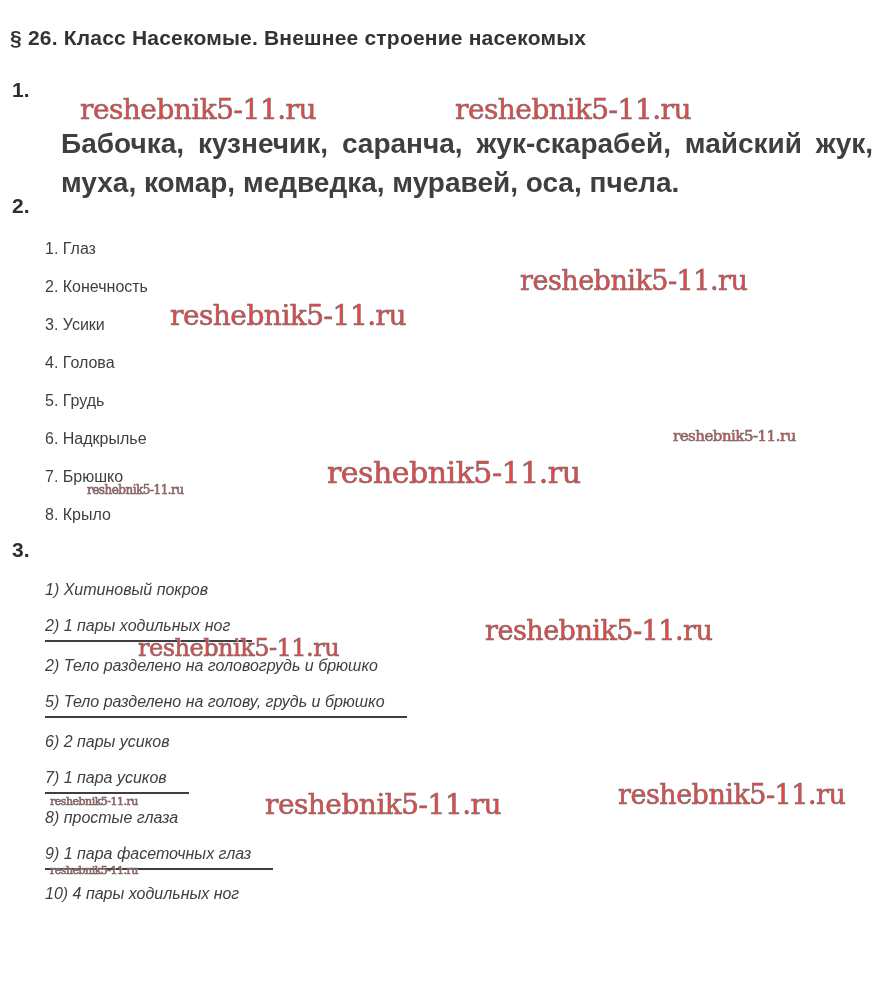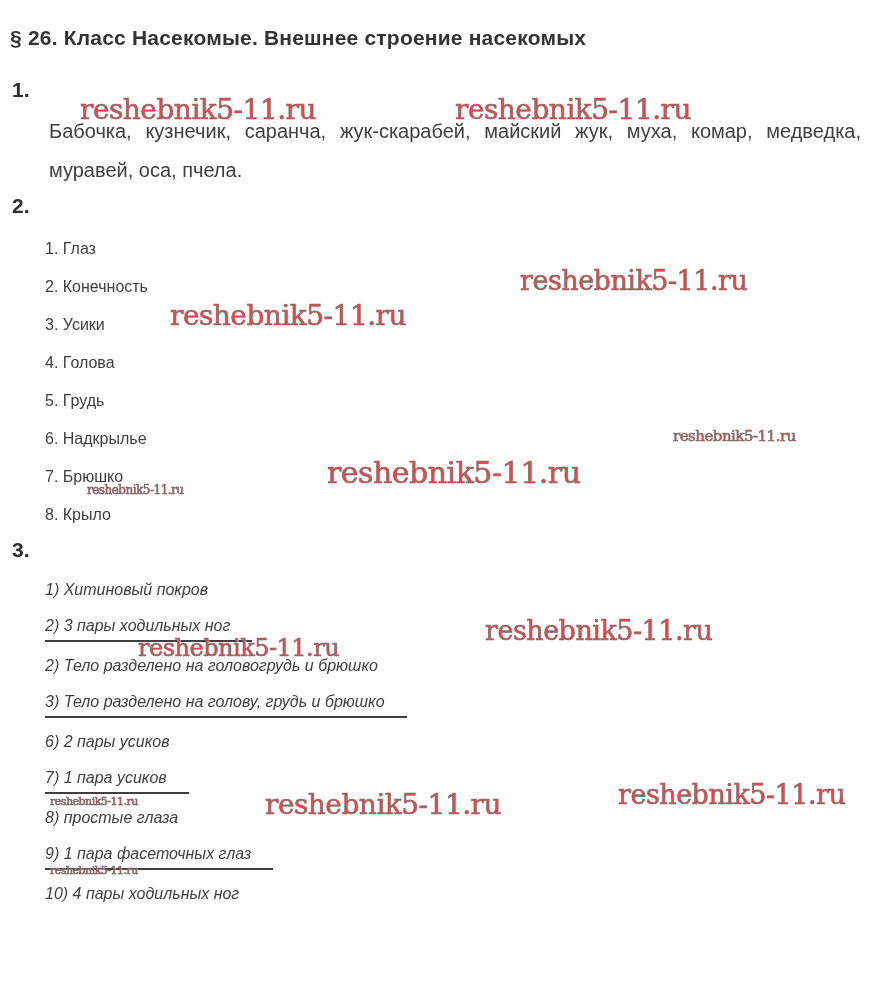--- a/index.html
+++ b/index.html
@@ -33,26 +33,27 @@
     color: #2e2e2e;
   }
   .sec1-num { top: 78px; }
   .sec2-num { top: 194px; }
   .sec3-num { top: 538px; }
   .para {
     position: absolute;
     left: 45px;
     top: 108px;
     width: 812px;
-    margin: 4px;
-    font-size: 20px;
+    margin: 16px;
+    font-size: 28px;
     line-height: 39px;
     color: #3f3f3f;
     text-align: justify;
     text-align-last: left;
+    font-weight: bold;
   }
   .list {
     position: absolute;
     left: 45px;
     margin: 0;
     padding: 0;
     list-style: none;
     font-size: 16px;
     color: #3f3f3f;
   }
@@ -108,23 +109,23 @@
     <li><span class="ans">4. Голова</span></li>
     <li><span class="ans">5. Грудь</span></li>
     <li><span class="ans">6. Надкрылье</span></li>
     <li><span class="ans">7. Брюшко</span></li>
     <li><span class="ans">8. Крыло</span></li>
   </ul>
 
   <div class="sec-num sec3-num">3.</div>
   <ul class="list list-3">
     <li><span class="ans">1) Хитиновый покров</span></li>
-    <li><span class="ans underlined">2) 3 пары ходильных ног</span></li>
+    <li><span class="ans underlined">2) 1 пары ходильных ног</span></li>
     <li><span class="ans">2) Тело разделено на головогрудь и брюшко</span></li>
-    <li><span class="ans underlined">3) Тело разделено на голову, грудь и брюшко</span></li>
+    <li><span class="ans underlined">5) Тело разделено на голову, грудь и брюшко</span></li>
     <li><span class="ans">6) 2 пары усиков</span></li>
     <li><span class="ans underlined">7) 1 пара усиков</span></li>
     <li><span class="ans">8) простые глаза</span></li>
     <li><span class="ans underlined">9) 1 пара фасеточных глаз</span></li>
     <li><span class="ans">10) 4 пары ходильных ног</span></li>
   </ul>
 
   <span class="wm wm-1">reshebnik5-11.ru</span>
   <span class="wm wm-2">reshebnik5-11.ru</span>
   <span class="wm wm-3">reshebnik5-11.ru</span>

